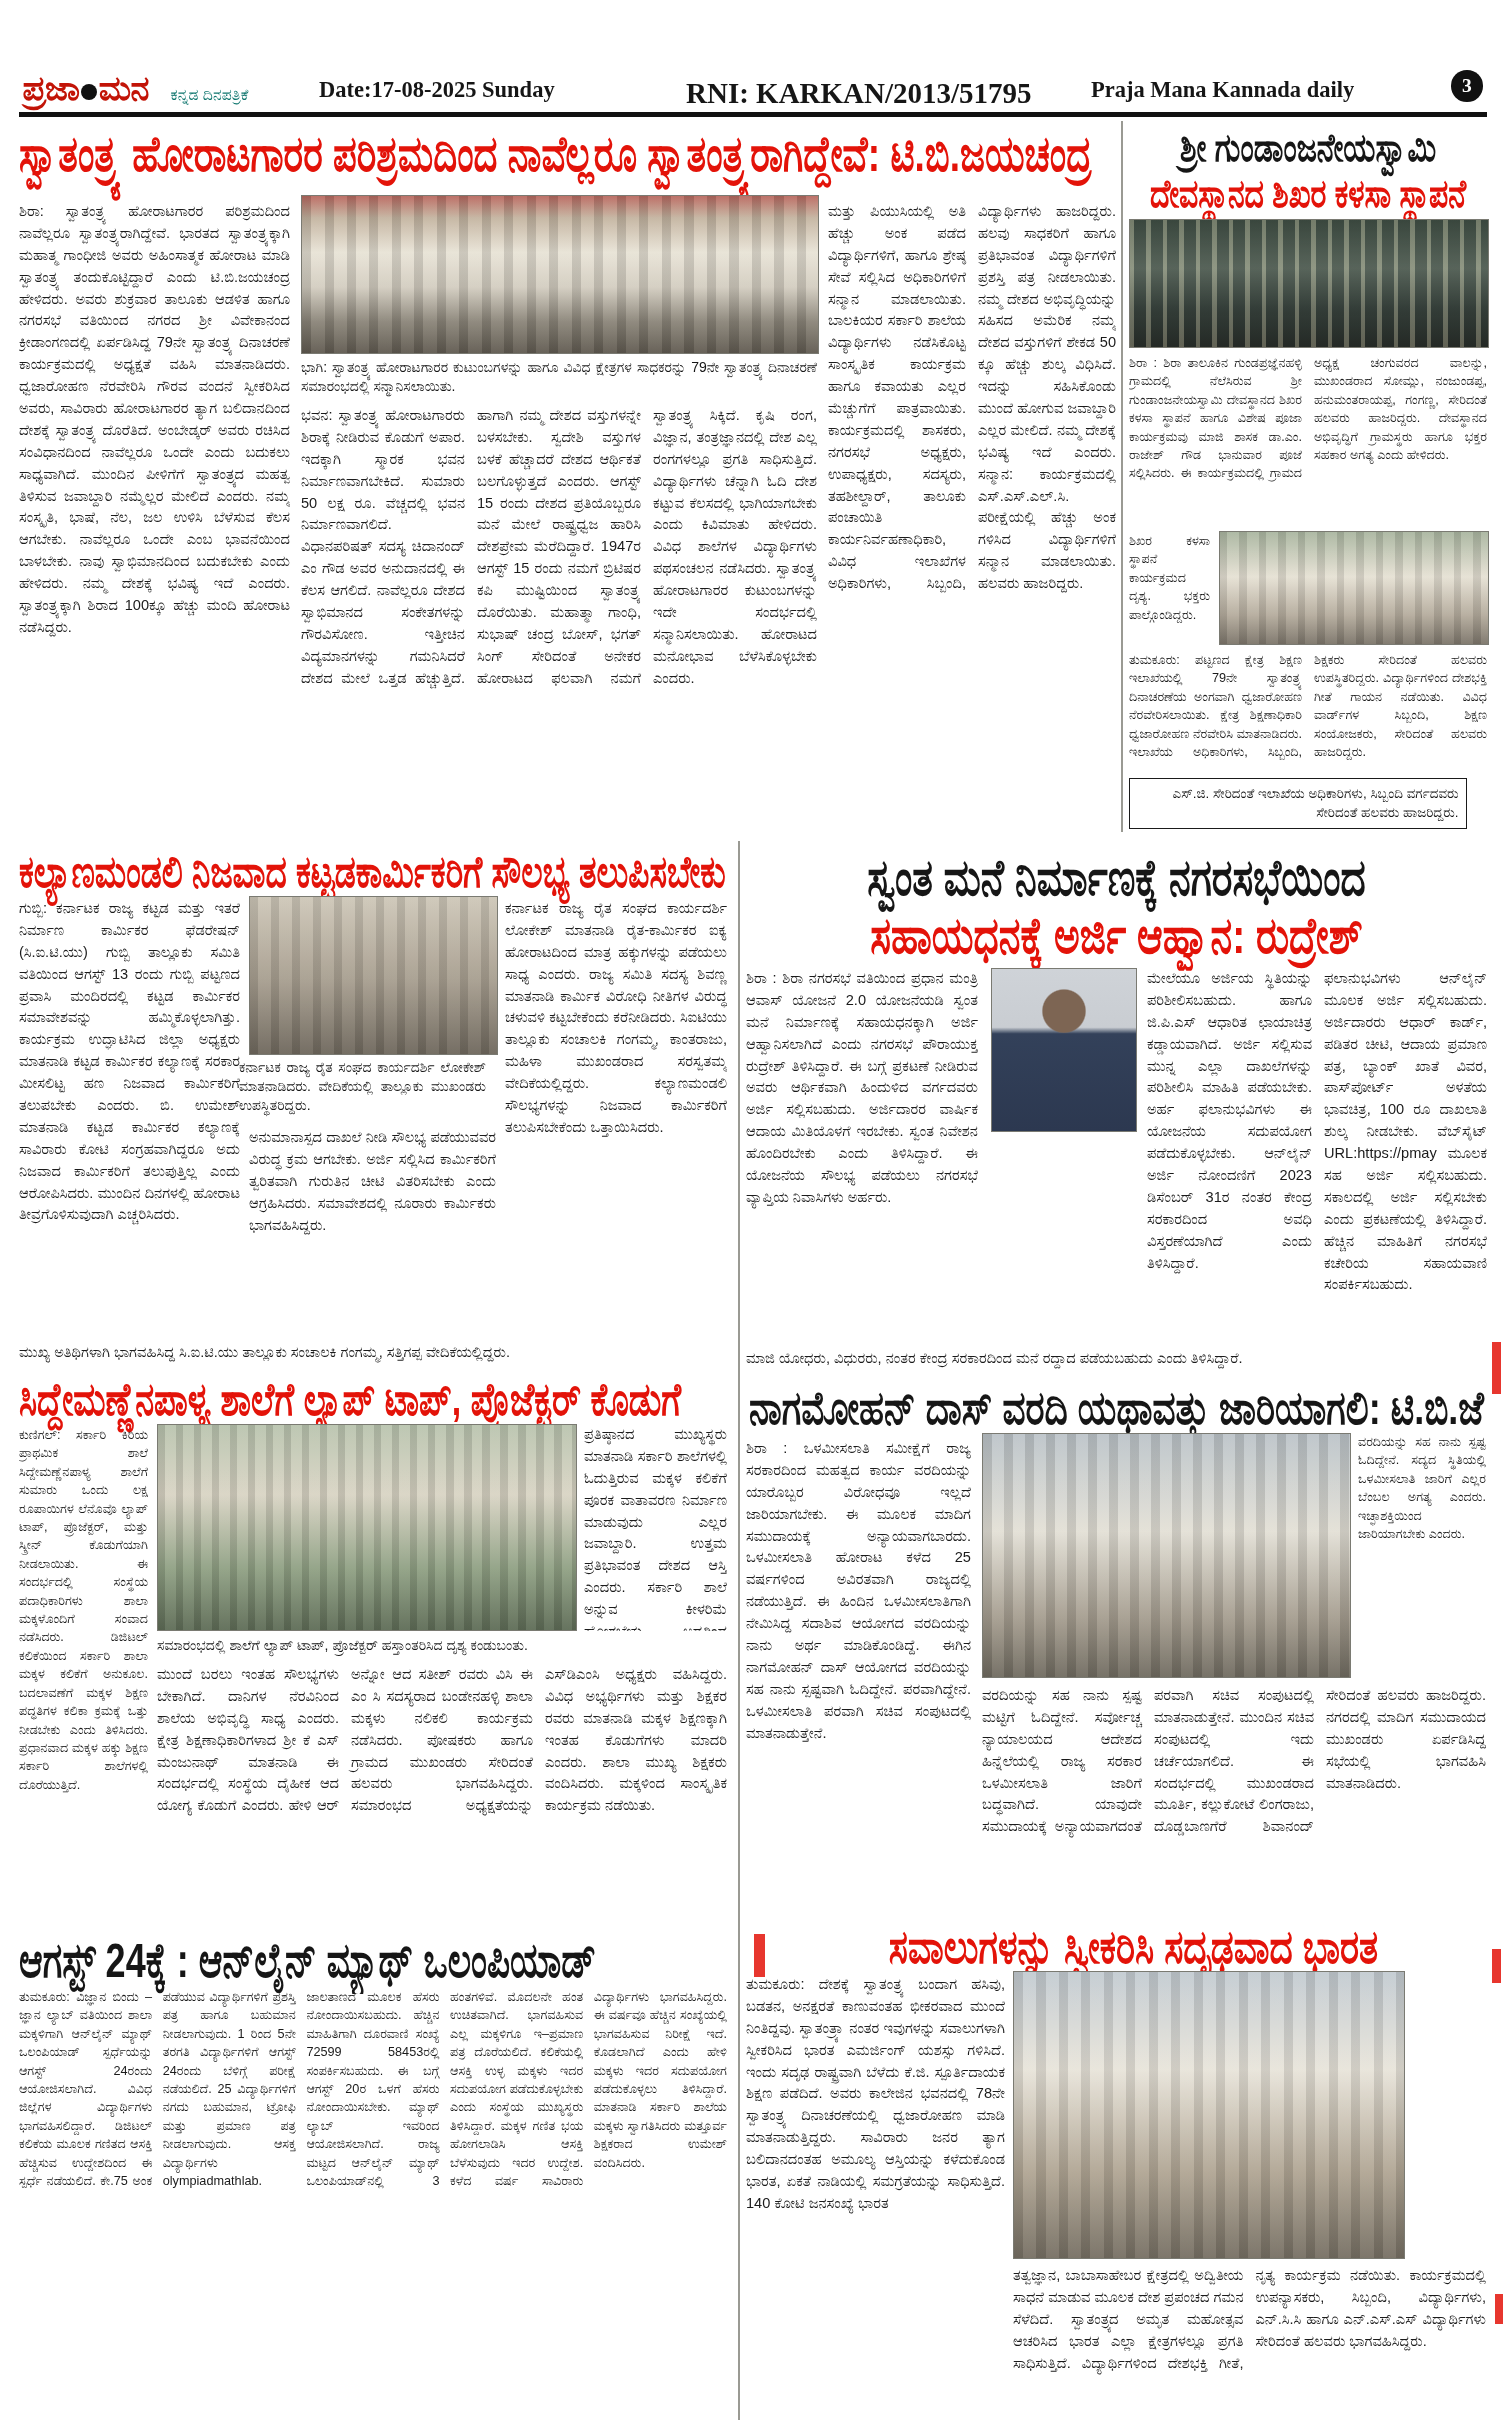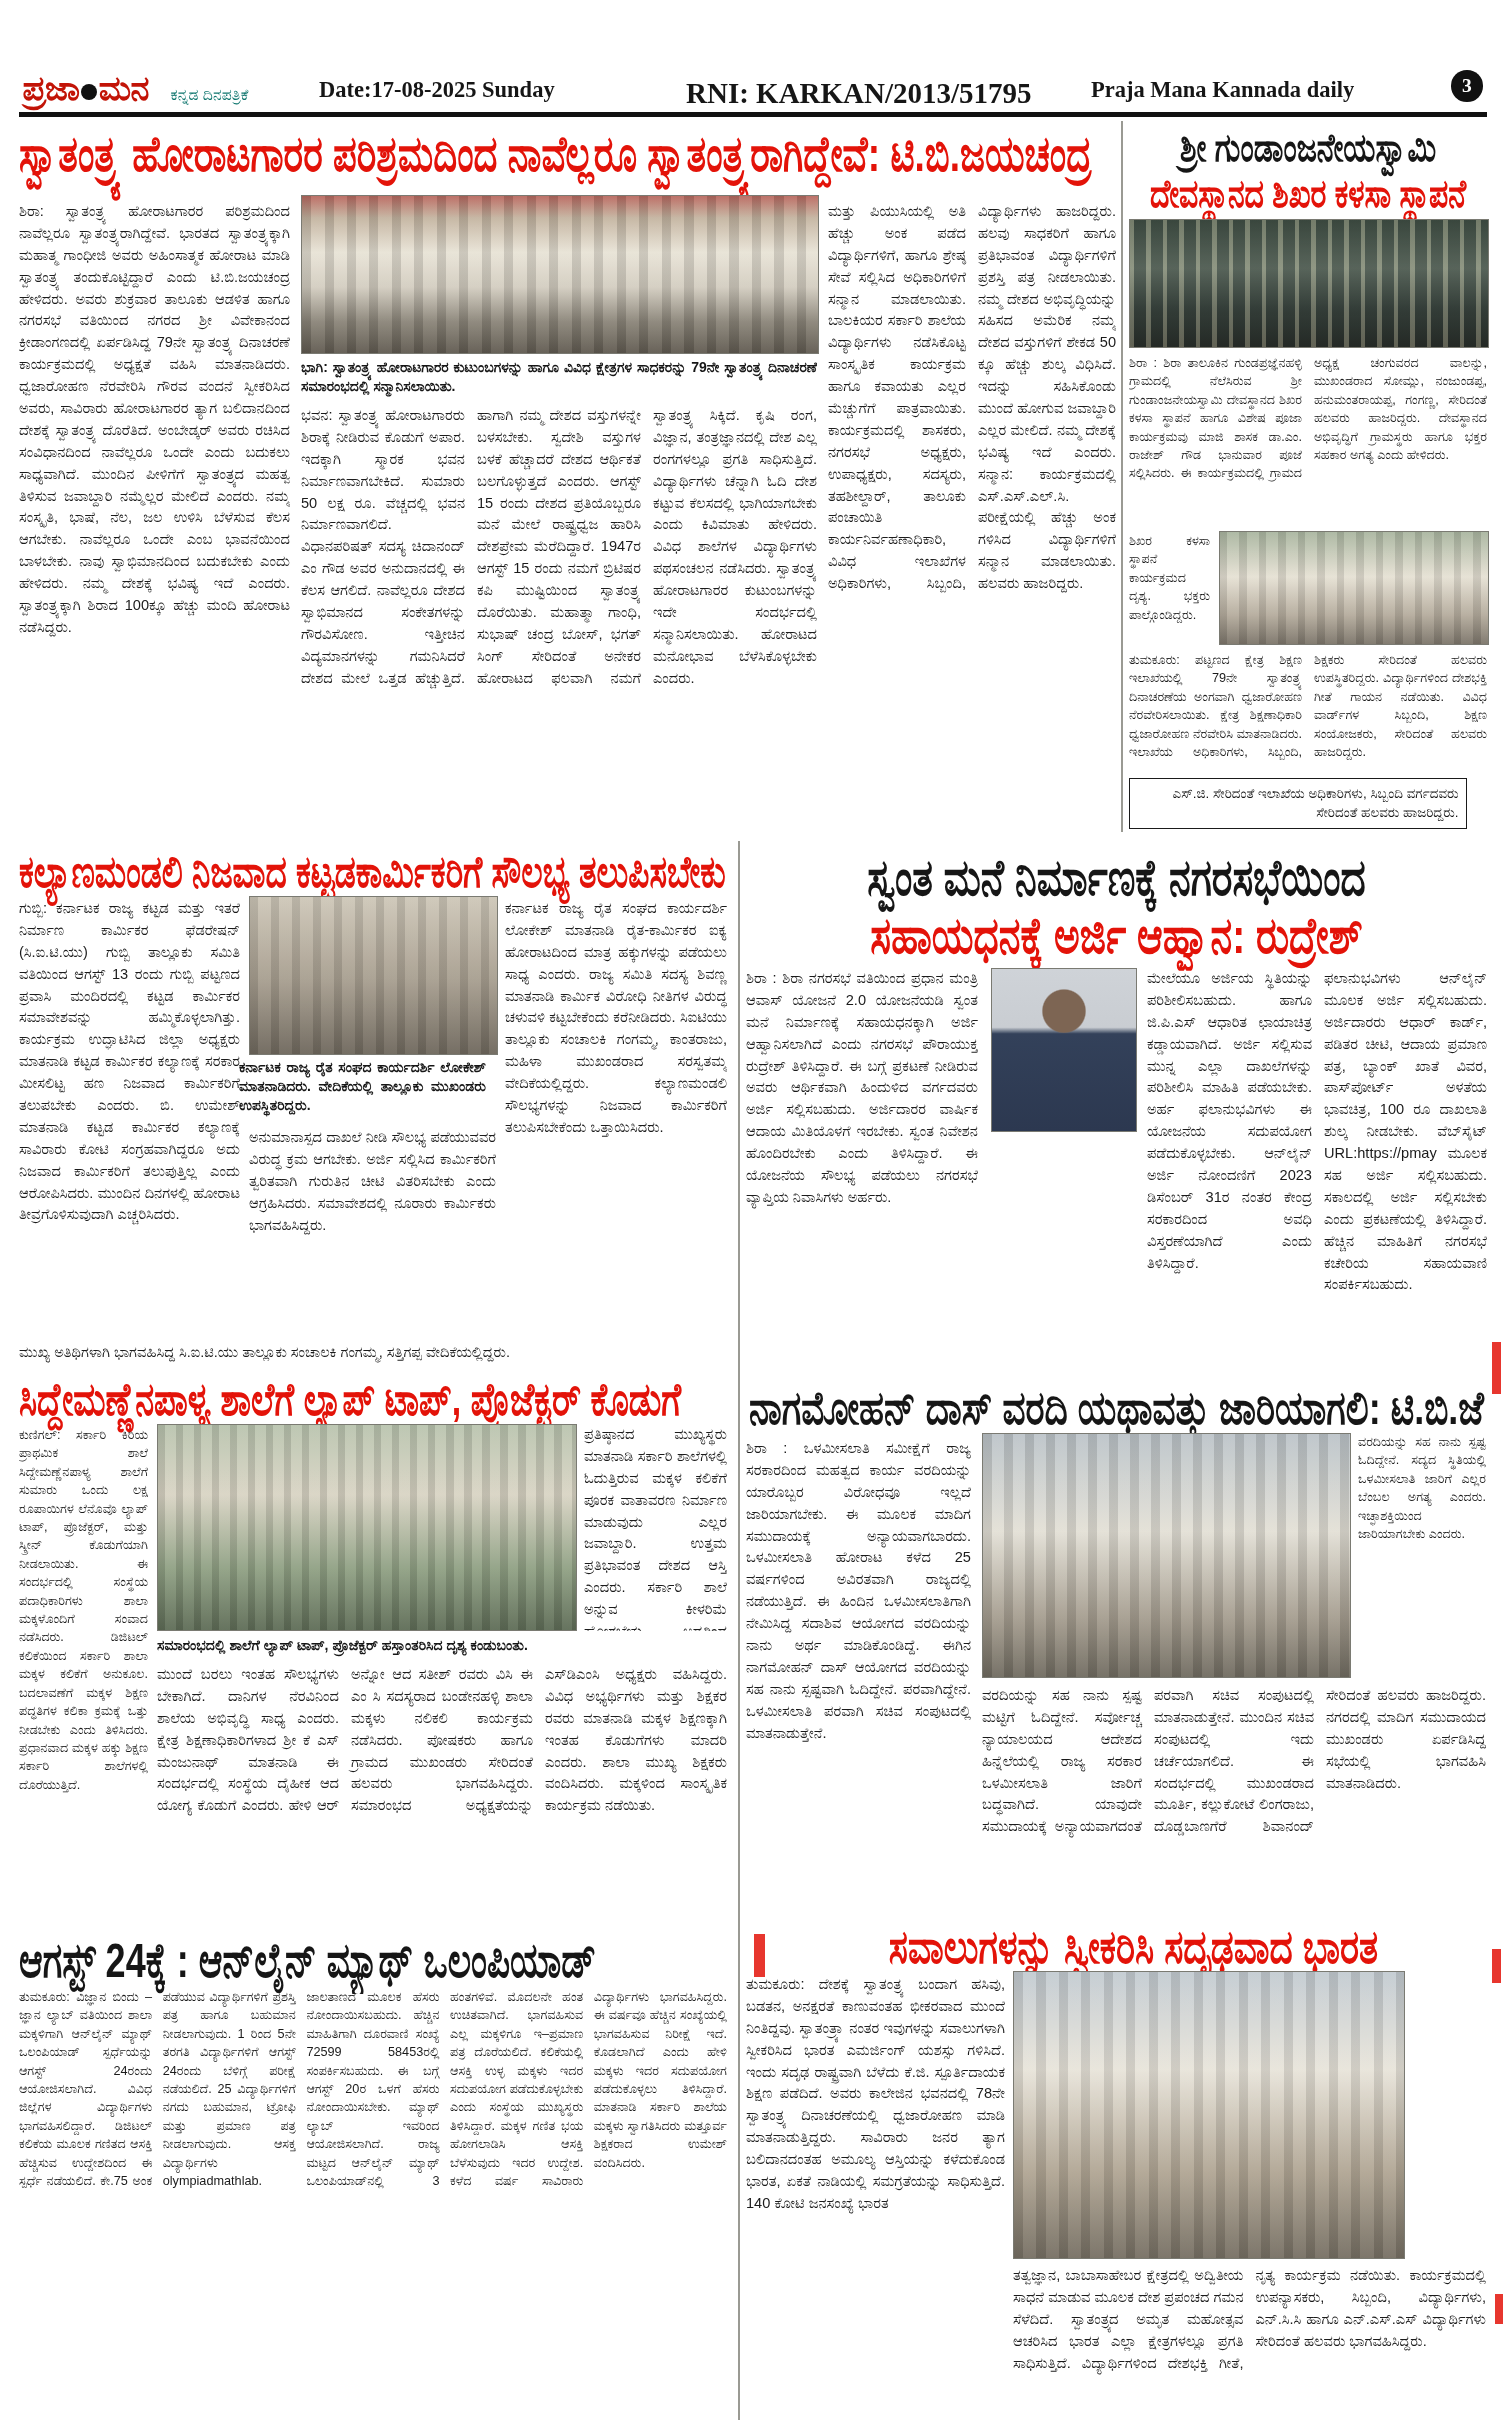--- a/index.html
+++ b/index.html
@@ -10,21 +10,21 @@
   .body-text{font-size:14.6px;line-height:1.5;text-align:justify;overflow:hidden;word-break:break-word;color:#1b1b1b}
   .small-text{font-size:12.7px;line-height:1.45}
   .cols2{column-count:2;column-gap:12px}
   .cols3{column-count:3;column-gap:12px}
   .cols5{column-count:5;column-gap:10.5px}
   .red{color:#e31309}
   .hl{font-weight:bold;white-space:nowrap;overflow:hidden}
   .stretch{transform:scaleY(1.35);transform-origin:left top}
   .stretch-c{transform:scaleY(1.3);transform-origin:center top}
   .center{text-align:center}
-  .caption{font-weight:bold;font-size:14px;line-height:1.35;text-align:justify;overflow:hidden}
+  .caption{font-weight:normal;font-size:14px;line-height:1.35;text-align:justify;overflow:hidden}
   .photo{position:absolute;border:0.7px solid #7a7a72;overflow:hidden}
   .p1{background:repeating-linear-gradient(90deg,rgba(30,30,30,.14) 0 9px,rgba(255,255,255,.06) 9px 22.5px),
       linear-gradient(180deg,#b9685f 0%,#c4b4a0 14%,#e8e3d6 36%,#d3cdc0 58%,#8a8478 80%,#5f594f 100%)}
   .p2{background:repeating-linear-gradient(90deg,rgba(255,240,200,.25) 0 4.5px,rgba(0,0,0,.18) 4.5px 16.5px),
       linear-gradient(180deg,#46564b 0%,#6b7a6e 38%,#3e4a44 70%,#2c322d 100%)}
   .p3{background:repeating-linear-gradient(90deg,rgba(30,30,30,.12) 0 7.5px,rgba(255,255,255,.05) 7.5px 19.5px),
       linear-gradient(180deg,#aab6a0 0%,#e6e1d4 40%,#b5ac9d 74%,#7c756a 100%)}
   .p4{background:repeating-linear-gradient(90deg,rgba(30,30,30,.12) 0 8.2px,rgba(255,255,255,.05) 8.2px 21px),
       linear-gradient(180deg,#cec7b8 0%,#a89f90 52%,#6e675c 100%)}
   .p5{background:radial-gradient(circle at 50% 26%,#7d6553 0 15%,rgba(0,0,0,0) 16%),
@@ -90,20 +90,21 @@
   <div class="abs body-text" style="left:19px;top:1342px;width:708px;height:25.5px">ಮುಖ್ಯ ಅತಿಥಿಗಳಾಗಿ ಭಾಗವಹಿಸಿದ್ದ ಸಿ.ಐ.ಟಿ.ಯು ತಾಲ್ಲೂಕು ಸಂಚಾಲಕಿ ಗಂಗಮ್ಮ, ಸತ್ತಿಗಪ್ಪ ವೇದಿಕೆಯಲ್ಲಿದ್ದರು.</div>
 
   <div class="vrule" style="left:738px;top:841px;height:1579px"></div>
 
   <div class="abs hl center stretch-c" style="left:746px;top:849px;width:741px;height:49px;font-size:39px">ಸ್ವಂತ ಮನೆ ನಿರ್ಮಾಣಕ್ಕೆ ನಗರಸಭೆಯಿಂದ</div>
   <div class="abs hl center red stretch-c" style="left:746px;top:907px;width:741px;height:49px;font-size:39px">ಸಹಾಯಧನಕ್ಕೆ ಅರ್ಜಿ ಆಹ್ವಾನ: ರುದ್ರೇಶ್</div>
   <div class="abs body-text" style="left:746px;top:968px;width:232px;height:375px">ಶಿರಾ : ಶಿರಾ ನಗರಸಭೆ ವತಿಯಿಂದ ಪ್ರಧಾನ ಮಂತ್ರಿ ಆವಾಸ್ ಯೋಜನೆ 2.0 ಯೋಜನೆಯಡಿ ಸ್ವಂತ ಮನೆ ನಿರ್ಮಾಣಕ್ಕೆ ಸಹಾಯಧನಕ್ಕಾಗಿ ಅರ್ಜಿ ಆಹ್ವಾನಿಸಲಾಗಿದೆ ಎಂದು ನಗರಸಭೆ ಪೌರಾಯುಕ್ತ ರುದ್ರೇಶ್ ತಿಳಿಸಿದ್ದಾರೆ. ಈ ಬಗ್ಗೆ ಪ್ರಕಟಣೆ ನೀಡಿರುವ ಅವರು ಆರ್ಥಿಕವಾಗಿ ಹಿಂದುಳಿದ ವರ್ಗದವರು ಅರ್ಜಿ ಸಲ್ಲಿಸಬಹುದು. ಅರ್ಜಿದಾರರ ವಾರ್ಷಿಕ ಆದಾಯ ಮಿತಿಯೊಳಗೆ ಇರಬೇಕು. ಸ್ವಂತ ನಿವೇಶನ ಹೊಂದಿರಬೇಕು ಎಂದು ತಿಳಿಸಿದ್ದಾರೆ. ಈ ಯೋಜನೆಯ ಸೌಲಭ್ಯ ಪಡೆಯಲು ನಗರಸಭೆ ವ್ಯಾಪ್ತಿಯ ನಿವಾಸಿಗಳು ಅರ್ಹರು.</div>
   <div class="photo p5" style="left:991px;top:968px;width:144px;height:162px"></div>
   <div class="abs body-text" style="left:1147px;top:968px;width:165px;height:375px">ಮೇಲೆಯೂ ಅರ್ಜಿಯ ಸ್ಥಿತಿಯನ್ನು ಪರಿಶೀಲಿಸಬಹುದು. ಹಾಗೂ ಜಿ.ಪಿ.ಎಸ್ ಆಧಾರಿತ ಛಾಯಾಚಿತ್ರ ಕಡ್ಡಾಯವಾಗಿದೆ. ಅರ್ಜಿ ಸಲ್ಲಿಸುವ ಮುನ್ನ ಎಲ್ಲಾ ದಾಖಲೆಗಳನ್ನು ಪರಿಶೀಲಿಸಿ ಮಾಹಿತಿ ಪಡೆಯಬೇಕು. ಅರ್ಹ ಫಲಾನುಭವಿಗಳು ಈ ಯೋಜನೆಯ ಸದುಪಯೋಗ ಪಡೆದುಕೊಳ್ಳಬೇಕು. ಆನ್‌ಲೈನ್ ಅರ್ಜಿ ನೋಂದಣಿಗೆ 2023 ಡಿಸೆಂಬರ್ 31ರ ನಂತರ ಕೇಂದ್ರ ಸರಕಾರದಿಂದ ಅವಧಿ ವಿಸ್ತರಣೆಯಾಗಿದೆ ಎಂದು ತಿಳಿಸಿದ್ದಾರೆ.</div>
   <div class="abs body-text" style="left:1324px;top:968px;width:163px;height:375px">ಫಲಾನುಭವಿಗಳು ಆನ್‌ಲೈನ್ ಮೂಲಕ ಅರ್ಜಿ ಸಲ್ಲಿಸಬಹುದು. ಅರ್ಜಿದಾರರು ಆಧಾರ್ ಕಾರ್ಡ್, ಪಡಿತರ ಚೀಟಿ, ಆದಾಯ ಪ್ರಮಾಣ ಪತ್ರ, ಬ್ಯಾಂಕ್ ಖಾತೆ ವಿವರ, ಪಾಸ್‌ಪೋರ್ಟ್ ಅಳತೆಯ ಭಾವಚಿತ್ರ, 100 ರೂ ದಾಖಲಾತಿ ಶುಲ್ಕ ನೀಡಬೇಕು. ವೆಬ್‌ಸೈಟ್ URL:https://pmay ಮೂಲಕ ಸಹ ಅರ್ಜಿ ಸಲ್ಲಿಸಬಹುದು. ಸಕಾಲದಲ್ಲಿ ಅರ್ಜಿ ಸಲ್ಲಿಸಬೇಕು ಎಂದು ಪ್ರಕಟಣೆಯಲ್ಲಿ ತಿಳಿಸಿದ್ದಾರೆ. ಹೆಚ್ಚಿನ ಮಾಹಿತಿಗೆ ನಗರಸಭೆ ಕಚೇರಿಯ ಸಹಾಯವಾಣಿ ಸಂಪರ್ಕಿಸಬಹುದು.</div>
+  <div class="abs body-text" style="left:746px;top:1348px;width:741px;height:25.5px">ಮಾಜಿ ಯೋಧರು, ವಿಧುರರು, ನಂತರ ಕೇಂದ್ರ ಸರಕಾರದಿಂದ ಮನೆ ರದ್ದಾದ ಪಡೆಯಬಹುದು ಎಂದು ತಿಳಿಸಿದ್ದಾರೆ.</div>
 
   <div class="abs hl red stretch" style="left:19px;top:1373px;width:708px;height:46px;font-size:34px">ಸಿದ್ದೇಮಣ್ಣೆನಪಾಳ್ಯ ಶಾಲೆಗೆ ಲ್ಯಾಪ್ ಟಾಪ್, ಪ್ರೊಜೆಕ್ಟರ್ ಕೊಡುಗೆ</div>
   <div class="abs body-text small-text" style="left:19px;top:1426px;width:129px;height:492px">ಕುಣಿಗಲ್: ಸರ್ಕಾರಿ ಕಿರಿಯ ಪ್ರಾಥಮಿಕ ಶಾಲೆ ಸಿದ್ದೇಮಣ್ಣೆನಪಾಳ್ಯ ಶಾಲೆಗೆ ಸುಮಾರು ಒಂದು ಲಕ್ಷ ರೂಪಾಯಿಗಳ ಲೆನೊವೊ ಲ್ಯಾಪ್ ಟಾಪ್, ಪ್ರೊಜೆಕ್ಟರ್, ಮತ್ತು ಸ್ಕ್ರೀನ್ ಕೊಡುಗೆಯಾಗಿ ನೀಡಲಾಯಿತು. ಈ ಸಂದರ್ಭದಲ್ಲಿ ಸಂಸ್ಥೆಯ ಪದಾಧಿಕಾರಿಗಳು ಶಾಲಾ ಮಕ್ಕಳೊಂದಿಗೆ ಸಂವಾದ ನಡೆಸಿದರು. ಡಿಜಿಟಲ್ ಕಲಿಕೆಯಿಂದ ಸರ್ಕಾರಿ ಶಾಲಾ ಮಕ್ಕಳ ಕಲಿಕೆಗೆ ಅನುಕೂಲ. ಬದಲಾವಣೆಗೆ ಮಕ್ಕಳ ಶಿಕ್ಷಣ ಪದ್ಧತಿಗಳ ಕಲಿಕಾ ಕ್ರಮಕ್ಕೆ ಒತ್ತು ನೀಡಬೇಕು ಎಂದು ತಿಳಿಸಿದರು. ಪ್ರಧಾನವಾದ ಮಕ್ಕಳ ಹಕ್ಕು ಶಿಕ್ಷಣ ಸರ್ಕಾರಿ ಶಾಲೆಗಳಲ್ಲಿ ದೊರೆಯುತ್ತಿದೆ.</div>
   <div class="photo p6" style="left:157px;top:1424px;width:418px;height:205px"></div>
   <div class="abs body-text" style="left:584px;top:1424px;width:143px;height:207px">ಪ್ರತಿಷ್ಠಾನದ ಮುಖ್ಯಸ್ಥರು ಮಾತನಾಡಿ ಸರ್ಕಾರಿ ಶಾಲೆಗಳಲ್ಲಿ ಓದುತ್ತಿರುವ ಮಕ್ಕಳ ಕಲಿಕೆಗೆ ಪೂರಕ ವಾತಾವರಣ ನಿರ್ಮಾಣ ಮಾಡುವುದು ಎಲ್ಲರ ಜವಾಬ್ದಾರಿ. ಉತ್ತಮ ಪ್ರತಿಭಾವಂತ ದೇಶದ ಆಸ್ತಿ ಎಂದರು. ಸರ್ಕಾರಿ ಶಾಲೆ ಅನ್ನುವ ಕೀಳರಿಮೆ ಹೋಗಬೇಕು. ಅದ್ದರಿಂದ ಲ್ಯಾಪ್ ಟಾಪ್ ಪ್ರೊಜೆಕ್ಟರ್, ಗೋಡೆಗೆ ಚಿತ್ರ ಮುಂತಾದವುಗಳನ್ನು ಕೊಡುಗೆಯಾಗಿ ನೀಡಲಾಯಿತು. ಅಧ್ಯಯನ ಲ್ಯಾಬ್ ಟಾಪ್ ಮುಂತಾದವುಗಳ ಕೊಡುಗೆಯಿಂದ ಶಾಲೆಗೆ ಅನುಕೂಲವಾಗಿದೆ.</div>
   <div class="abs caption" style="left:157px;top:1636px;width:421px;height:22.5px">ಸಮಾರಂಭದಲ್ಲಿ ಶಾಲೆಗೆ ಲ್ಯಾಪ್ ಟಾಪ್, ಪ್ರೊಜೆಕ್ಟರ್ ಹಸ್ತಾಂತರಿಸಿದ ದೃಶ್ಯ ಕಂಡುಬಂತು.</div>
   <div class="abs body-text cols3" style="left:157px;top:1664px;width:570px;height:253px">ಮುಂದೆ ಬರಲು ಇಂತಹ ಸೌಲಭ್ಯಗಳು ಬೇಕಾಗಿದೆ. ದಾನಿಗಳ ನೆರವಿನಿಂದ ಶಾಲೆಯ ಅಭಿವೃದ್ಧಿ ಸಾಧ್ಯ ಎಂದರು. ಕ್ಷೇತ್ರ ಶಿಕ್ಷಣಾಧಿಕಾರಿಗಳಾದ ಶ್ರೀ ಕೆ ಎಸ್ ಮಂಜುನಾಥ್ ಮಾತನಾಡಿ ಈ ಸಂದರ್ಭದಲ್ಲಿ ಸಂಸ್ಥೆಯ ದೈಹೀಕ ಆದ ಯೋಗ್ಯ ಕೊಡುಗೆ ಎಂದರು. ಹೇಳಿ ಆರ್ ಅನ್ನೋ ಆದ ಸತೀಶ್ ರವರು ವಿಸಿ ಈ ಎಂ ಸಿ ಸದಸ್ಯರಾದ ಬಂಡೇನಹಳ್ಳಿ ಶಾಲಾ ಮಕ್ಕಳು ನಲಿಕಲಿ ಕಾರ್ಯಕ್ರಮ ನಡೆಸಿದರು. ಪೋಷಕರು ಹಾಗೂ ಗ್ರಾಮದ ಮುಖಂಡರು ಸೇರಿದಂತೆ ಹಲವರು ಭಾಗವಹಿಸಿದ್ದರು. ಸಮಾರಂಭದ ಅಧ್ಯಕ್ಷತೆಯನ್ನು ಎಸ್‌ಡಿಎಂಸಿ ಅಧ್ಯಕ್ಷರು ವಹಿಸಿದ್ದರು. ವಿವಿಧ ಅಭ್ಯರ್ಥಿಗಳು ಮತ್ತು ಶಿಕ್ಷಕರ ರವರು ಮಾತನಾಡಿ ಮಕ್ಕಳ ಶಿಕ್ಷಣಕ್ಕಾಗಿ ಇಂತಹ ಕೊಡುಗೆಗಳು ಮಾದರಿ ಎಂದರು. ಶಾಲಾ ಮುಖ್ಯ ಶಿಕ್ಷಕರು ವಂದಿಸಿದರು. ಮಕ್ಕಳಿಂದ ಸಾಂಸ್ಕೃತಿಕ ಕಾರ್ಯಕ್ರಮ ನಡೆಯಿತು.</div>
 
   <div class="abs hl center stretch-c" style="left: 746px; top: 1381px; width: 741px; height: 48px; font-size: 36px;">ನಾಗಮೋಹನ್ ದಾಸ್ ವರದಿ ಯಥಾವತ್ತು ಜಾರಿಯಾಗಲಿ: ಟಿ.ಬಿ.ಜೆ</div>
   <div class="abs body-text" style="left:746px;top:1438px;width:225px;height:478px">ಶಿರಾ : ಒಳಮೀಸಲಾತಿ ಸಮೀಕ್ಷೆಗೆ ರಾಜ್ಯ ಸರಕಾರದಿಂದ ಮಹತ್ವದ ಕಾರ್ಯ ವರದಿಯನ್ನು ಯಾರೊಬ್ಬರ ವಿರೋಧವೂ ಇಲ್ಲದೆ ಜಾರಿಯಾಗಬೇಕು. ಈ ಮೂಲಕ ಮಾದಿಗ ಸಮುದಾಯಕ್ಕೆ ಅನ್ಯಾಯವಾಗಬಾರದು. ಒಳಮೀಸಲಾತಿ ಹೋರಾಟ ಕಳೆದ 25 ವರ್ಷಗಳಿಂದ ಅವಿರತವಾಗಿ ರಾಜ್ಯದಲ್ಲಿ ನಡೆಯುತ್ತಿದೆ. ಈ ಹಿಂದಿನ ಒಳಮೀಸಲಾತಿಗಾಗಿ ನೇಮಿಸಿದ್ದ ಸದಾಶಿವ ಆಯೋಗದ ವರದಿಯನ್ನು ನಾನು ಅರ್ಥ ಮಾಡಿಕೊಂಡಿದ್ದೆ. ಈಗಿನ ನಾಗಮೋಹನ್ ದಾಸ್ ಆಯೋಗದ ವರದಿಯನ್ನು ಸಹ ನಾನು ಸ್ಪಷ್ಟವಾಗಿ ಓದಿದ್ದೇನೆ. ಪರವಾಗಿದ್ದೇನೆ. ಒಳಮೀಸಲಾತಿ ಪರವಾಗಿ ಸಚಿವ ಸಂಪುಟದಲ್ಲಿ ಮಾತನಾಡುತ್ತೇನೆ.</div>

